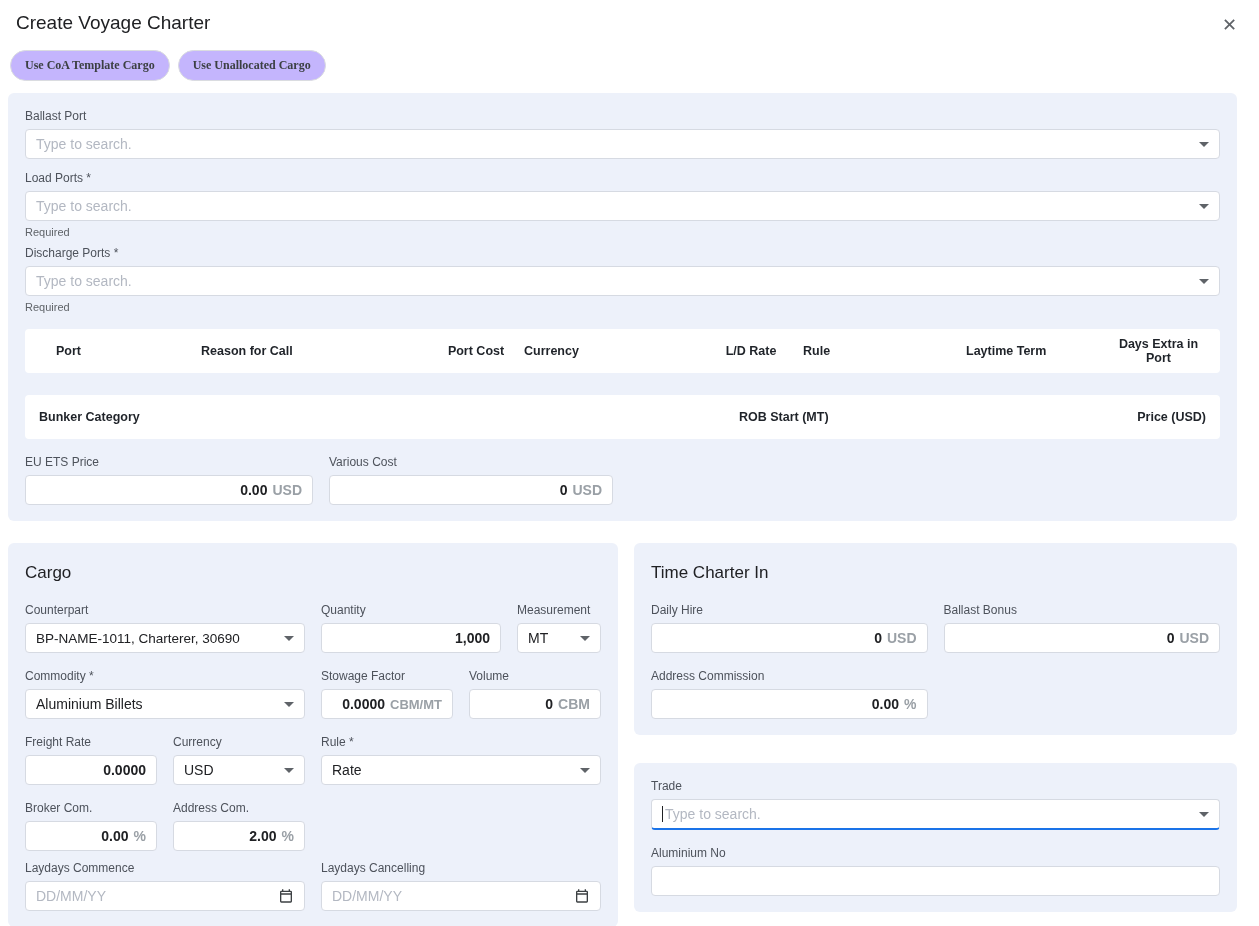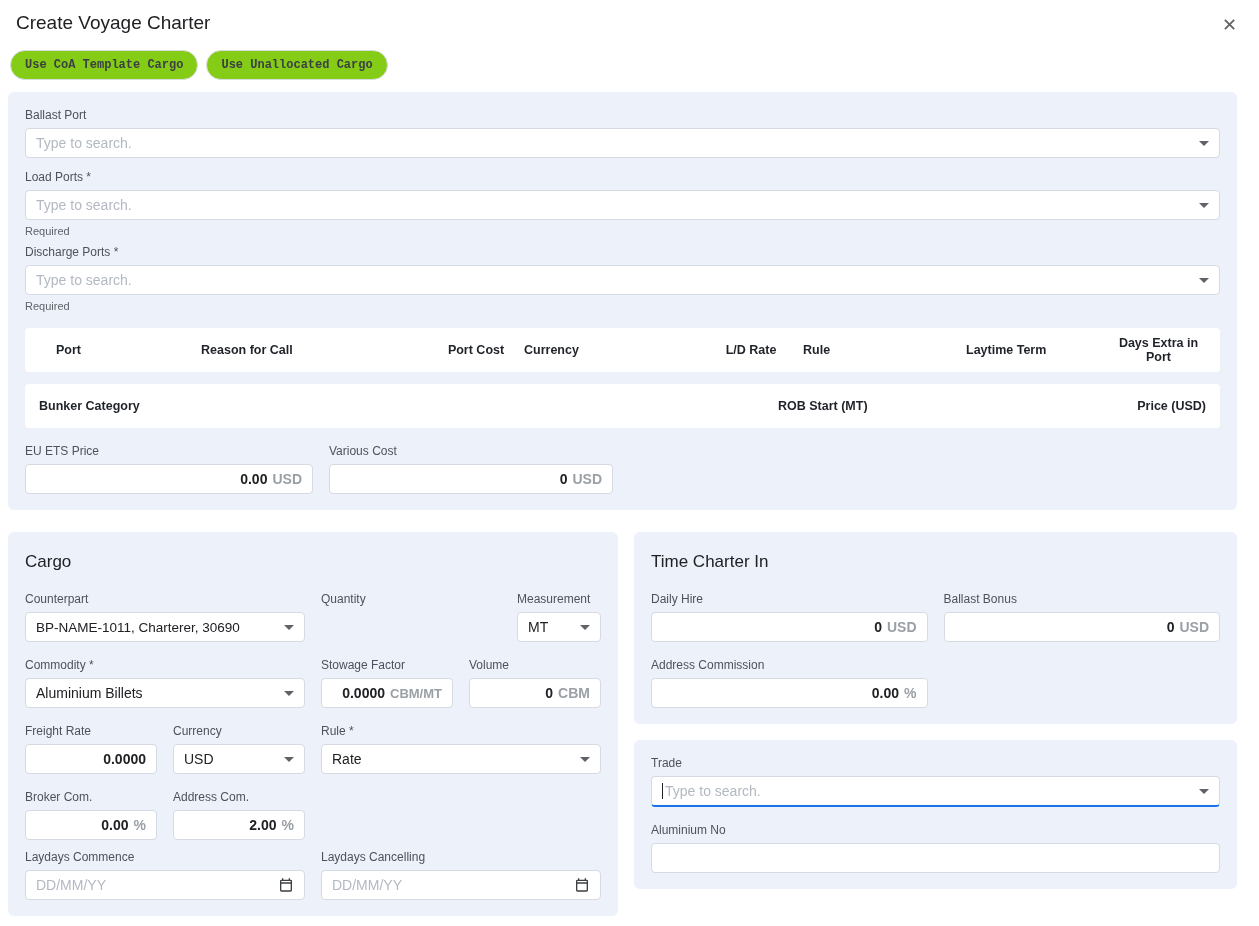--- a/index.html
+++ b/index.html
@@ -12,30 +12,30 @@
   }
 
   
   .dlg-header { display: flex; justify-content: space-between; align-items: flex-start; padding: 12px 18px 6px 16px; }
   .dlg-title { font-size: 19px; font-weight: 500; color: #202124; }
   .close-btn { background: none; border: none; font-size: 18px; color: #5f6368; cursor: pointer; line-height: 1; padding: 4px; }
 
   
   .pills { display: flex; gap: 8px; padding: 6px 0 10px 10px; }
   .pill {
-    background: #84cc16; border: 1px solid #dadce0; border-radius: 16px;
+    background: #c4b5fd; border: 1px solid #dadce0; border-radius: 16px;
     padding: 7px 14px; font-size: 12px; font-weight: 700; color: #3c4043;
-    font-family: Liberation Mono, monospace; cursor: pointer; white-space: nowrap;
+    font-family: Liberation Serif, serif; cursor: pointer; white-space: nowrap;
   }
 
   
   .panel { background: #edf1fa; border-radius: 6px; padding: 16px 17px; }
   .panel-main { margin: 2px 22px 22px 8px; }
   .row2 { display: flex; gap: 16px; margin: 0 22px 0 8px; align-items: flex-start; }
-  .right-col { flex: 1; display: flex; flex-direction: column; gap: 16px; }
+  .right-col { flex: 1; display: flex; flex-direction: column; gap: 28px; }
   .cargo-panel { width: 610px; flex: 0 0 610px; }
 
   
   .frow { display: flex; gap: 16px; }
   .field { display: flex; flex-direction: column; }
   .field > .flabel { font-size: 12px; color: #4d525b; margin-bottom: 6px; }
   .box {
     background: #fff; border: 1px solid #d6dae2; border-radius: 4px;
     height: 30px; display: flex; align-items: center; padding: 0 10px;
     font-size: 14px; cursor: text;
@@ -59,21 +59,21 @@
   .caret { width: 1px; height: 16px; background: #202124; margin-right: 2px; flex: 0 0 auto; }
   .cal { margin-left: auto; display: flex; align-items: center; cursor: pointer; }
 
   
   .table-bar {
     background: #fff; border-radius: 4px; height: 44px;
     display: grid; align-items: center; padding: 0 14px;
     font-size: 12.5px; font-weight: 700; color: #1f2329;
   }
   .ports-bar { grid-template-columns: 145px 245px 60px 215px 60px 140px 190px 1fr; margin-top: 16px; padding-left: 31px; }
-  .bunker-bar { grid-template-columns: 700px 1fr auto; margin-top: 12px; gap: 39px; }
+  .bunker-bar { grid-template-columns: 700px 1fr auto; margin-top: 22px; }
   .ta-r { text-align: center; }
 
   
   .sec-heading { font-size: 17px; font-weight: 500; color: #202124; margin: 4px 0 20px 0; }
 
   
   .trade-label { color: #1a73e8; }
   .box.focused { border-bottom: 2px solid #1a73e8; height: 31px; }
 </style>
 </head>
@@ -162,20 +162,23 @@
     <div class="frow">
       <div class="field" style="width:280px">
         <span class="flabel">Counterpart</span>
         <div class="box select">
           <span class="val" style="font-size:13.5px">BP-NAME-1011, Charterer, 30690</span>
           <span class="arrow"></span>
         </div>
       </div>
       <div class="field" style="width:180px">
         <span class="flabel">Quantity</span>
+        <div class="box num">
+          <span class="val">1,000</span>
+        </div>
       </div>
       <div class="field" style="width:84px">
         <span class="flabel">Measurement</span>
         <div class="box select">
           <span class="val">MT</span>
           <span class="arrow"></span>
         </div>
       </div>
     </div>
 

